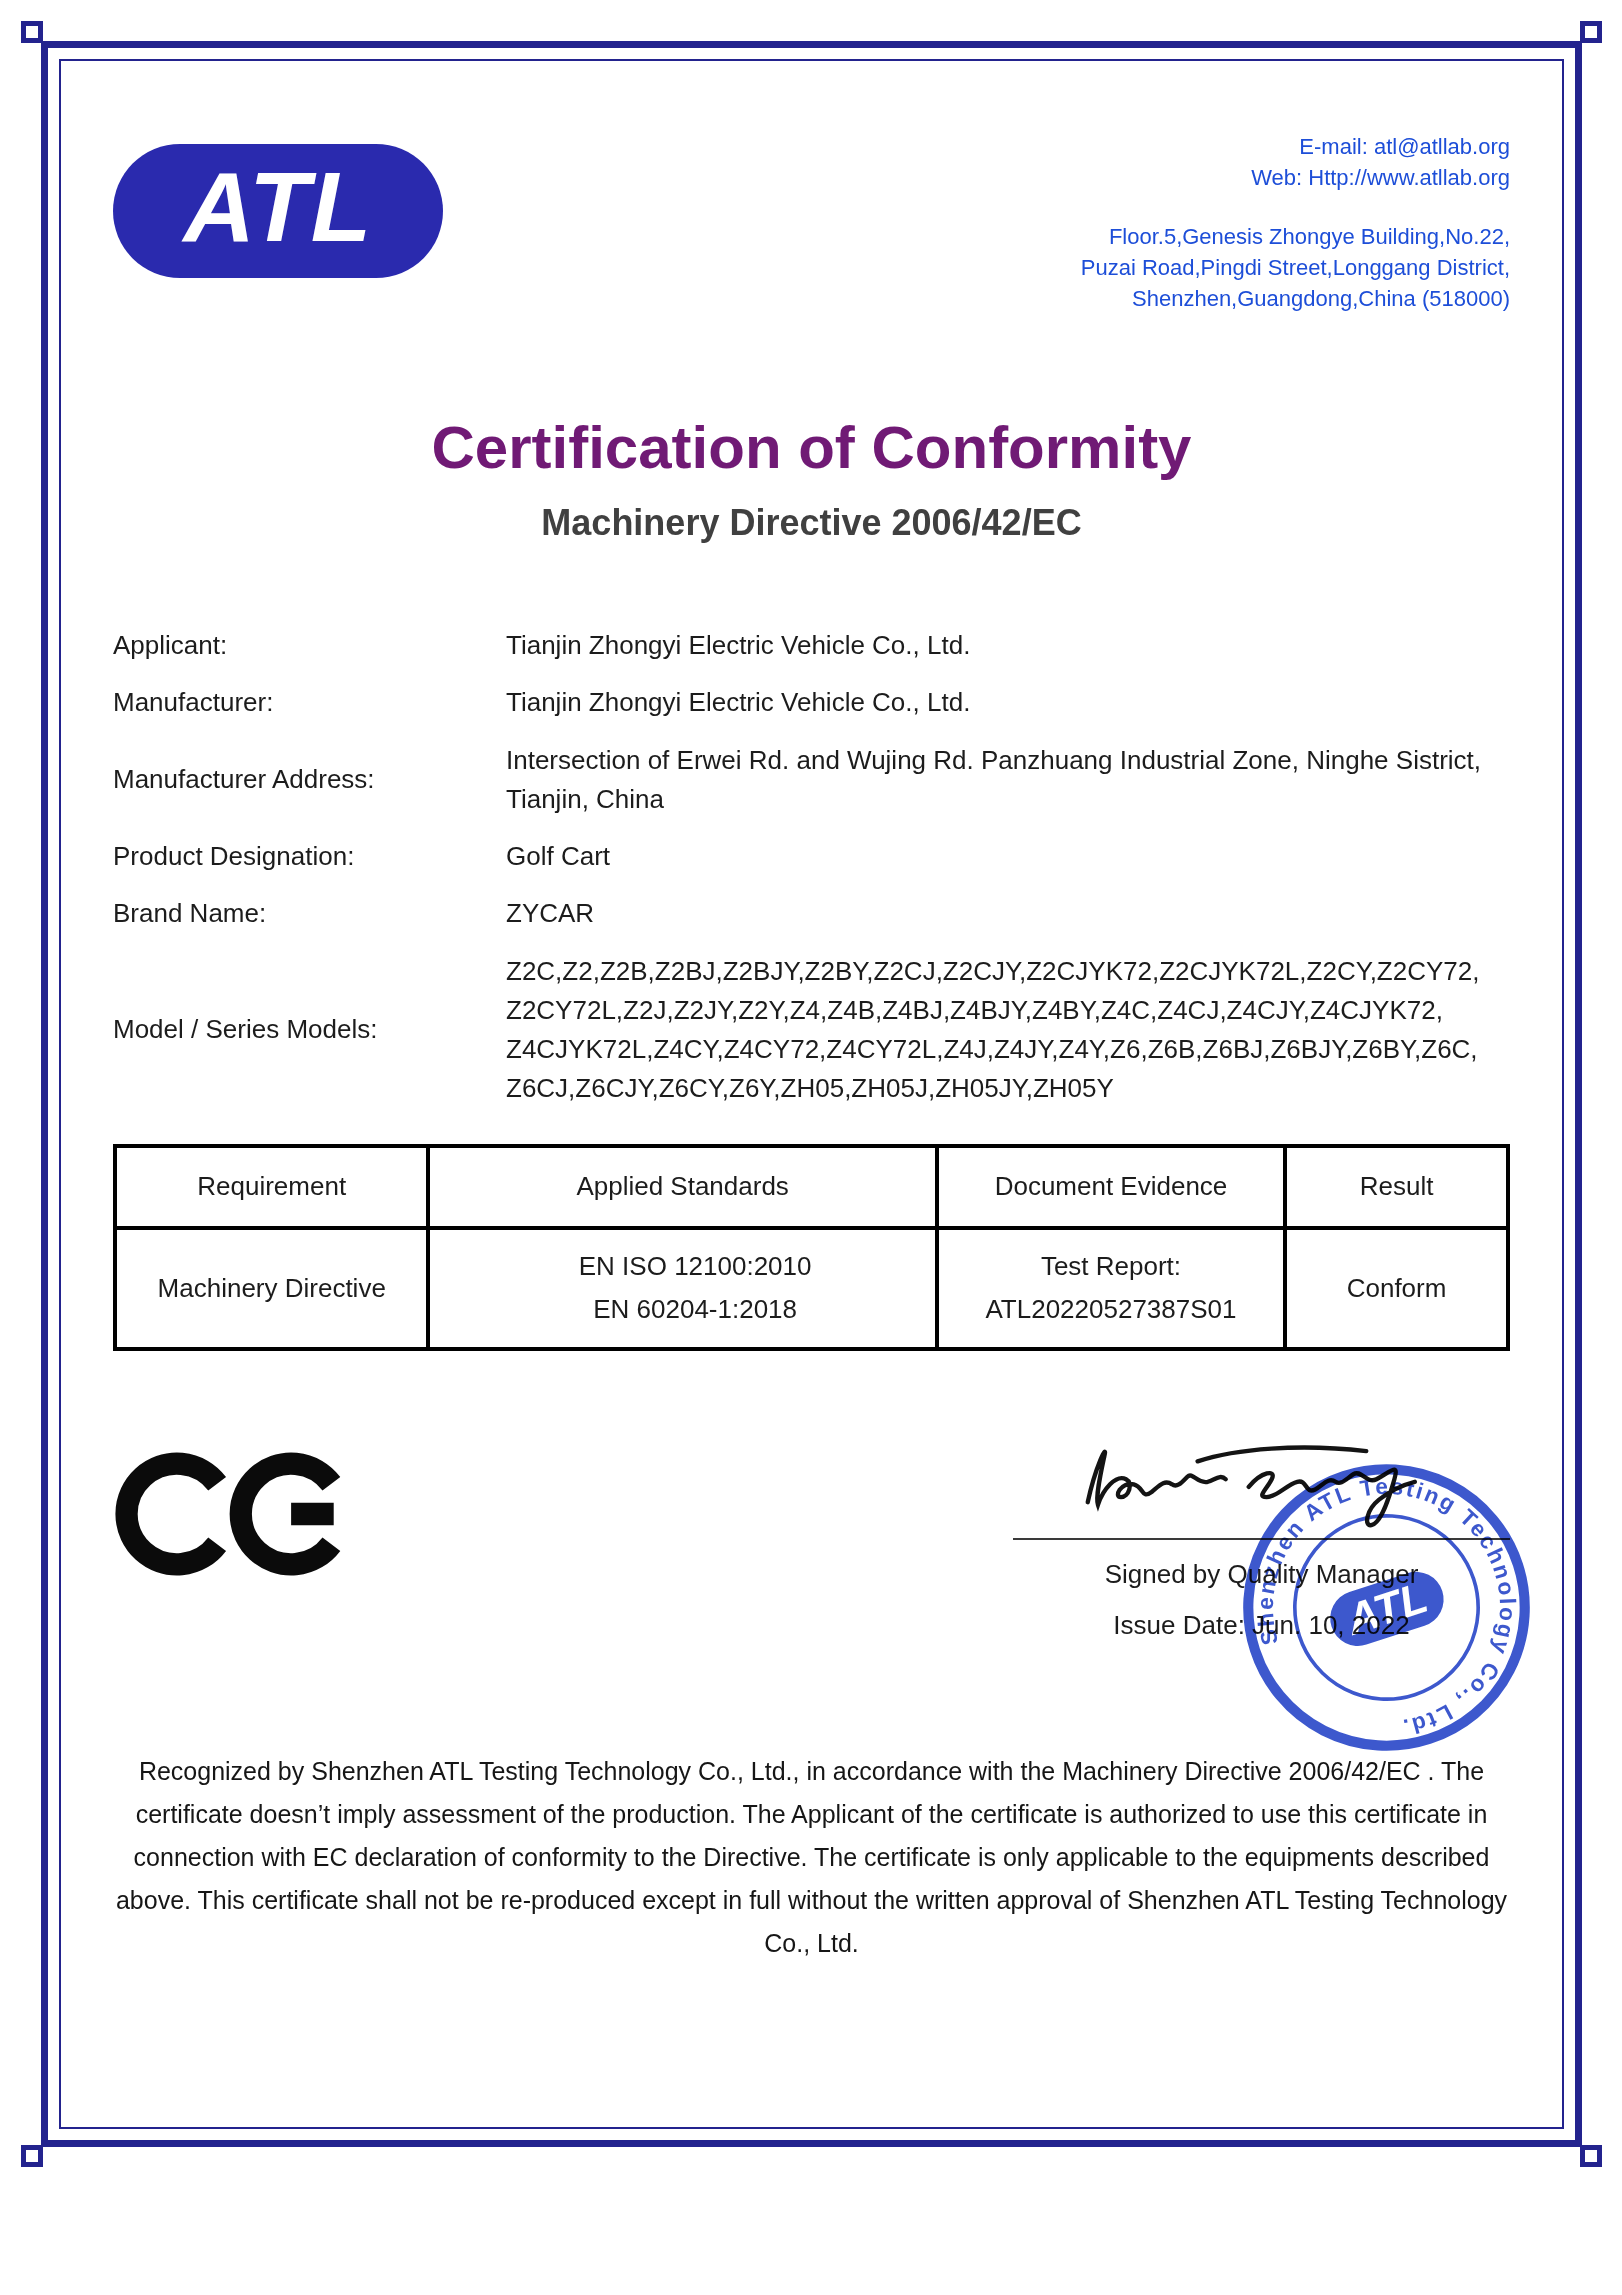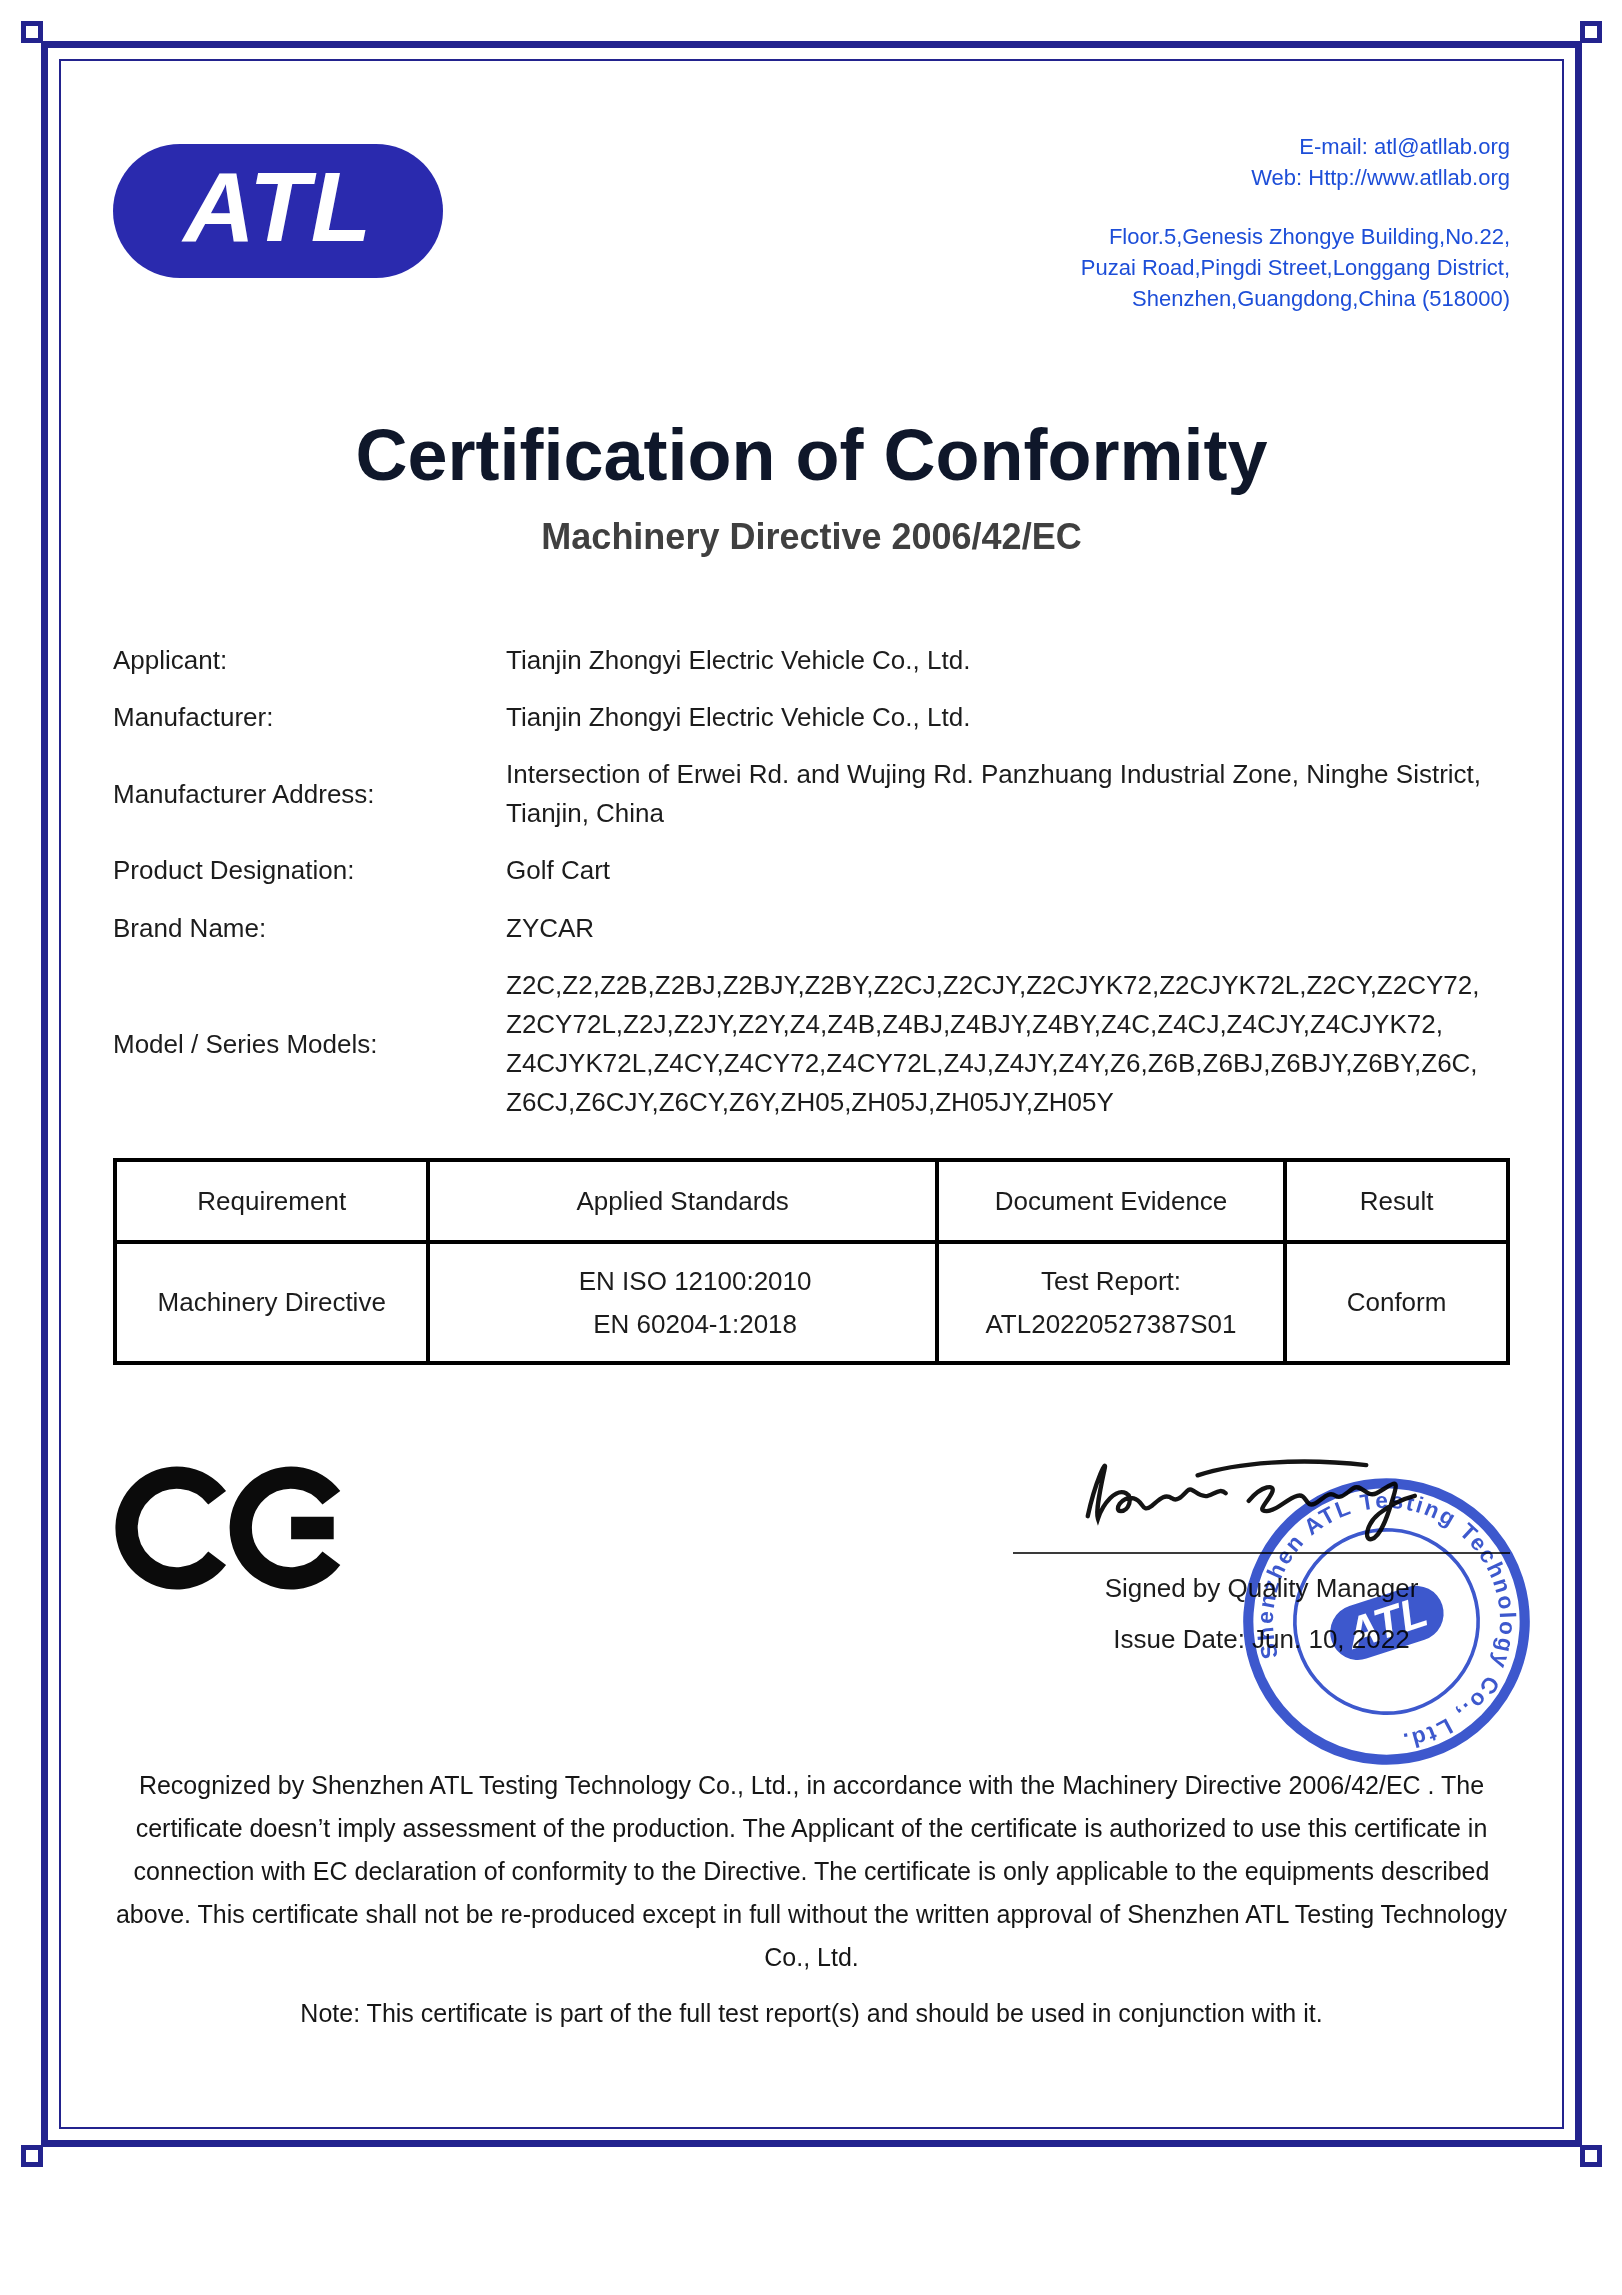--- a/index.html
+++ b/index.html
@@ -21,21 +21,21 @@
   .content { position:absolute; left:113px; right:113px; top:131px; }
 
   .header { display:flex; justify-content:space-between; align-items:flex-start; height:183px; }
   .logo { width:330px; height:134px; background:#2a2aae; border-radius:72px;
     display:flex; align-items:center; justify-content:center; margin-top:13px; }
   .logo-text { color:#ffffff; font-size:99px; font-weight:bold; font-style:italic;
     letter-spacing:1.3px; transform:translateY(-3.9px); }
   .contact { text-align:right; font-size:22px; line-height:31px; color:#1d4ed8; }
   .contact .addr { margin-top:27.5px; }
 
-  .title { text-align:center; font-size:72px; font-weight:bold; color:#0f172a; margin-top:98px; line-height:1.2; }
+  .title { text-align:center; font-size:60px; font-weight:bold; color:#701a75; margin-top:98px; line-height:1.2; }
   .subtitle { text-align:center; font-size:36px; font-weight:bold; color:#404040; margin-top:17px; line-height:1.2; }
 
   .fields { margin-top:82px; font-size:26px; }
   .field-row { display:flex; align-items:center; margin-bottom:18.3px; line-height:39px; }
   .field-label { width:393px; flex:0 0 393px; }
   .field-value { flex:1; }
 
   table.conf { width:100%; border-collapse:collapse; margin-top:36px; font-size:26px; }
   table.conf th, table.conf td { border:4px solid #000000; text-align:center; vertical-align:middle; }
   table.conf th { height:82px; font-weight:normal; }
@@ -178,18 +178,17 @@
             <textPath href="#stampRing">Shenzhen ATL Testing Technology Co., Ltd.</textPath>
           </text>
           <rect x="60" y="82" width="80" height="38" rx="19" fill="#2746c8"></rect>
           <text x="100" y="111" text-anchor="middle" fill="#ffffff" font-size="30" font-weight="bold" font-style="italic" font-family="Liberation Sans, sans-serif">ATL</text>
         </svg>
       </div>
     </div>
 
     <div class="footer">
       <div>Recognized by Shenzhen ATL Testing Technology Co., Ltd., in accordance with the Machinery Directive 2006/42/EC . The certificate doesn’t imply assessment of the production. The Applicant of the certificate is authorized to use this certificate in connection with EC declaration of conformity to the Directive. The certificate is only applicable to the equipments described above. This certificate shall not be re-produced except in full without the written approval of Shenzhen ATL Testing Technology Co., Ltd.</div>
-      <div class="footer-note">Note: This certificate is part of the full test report(s) and should be used in conjunction with it.</div>
     </div>
 
   </div>
 </div>
 
 
 </body></html>

